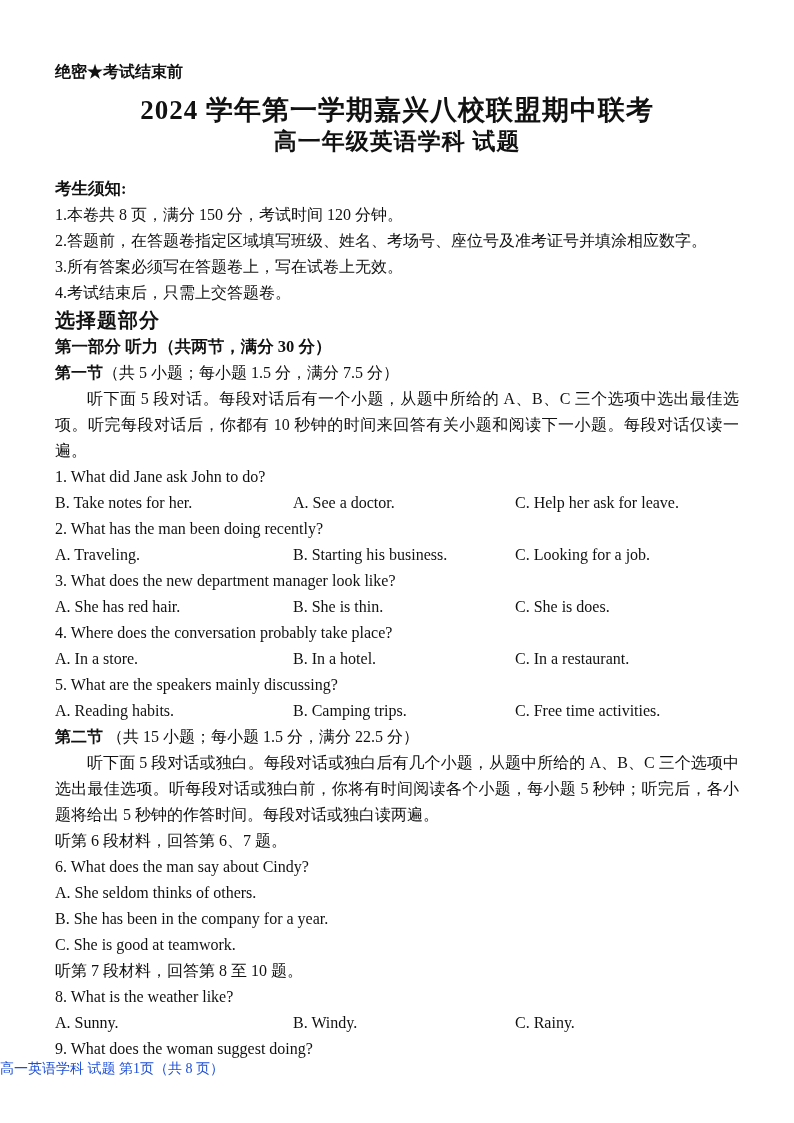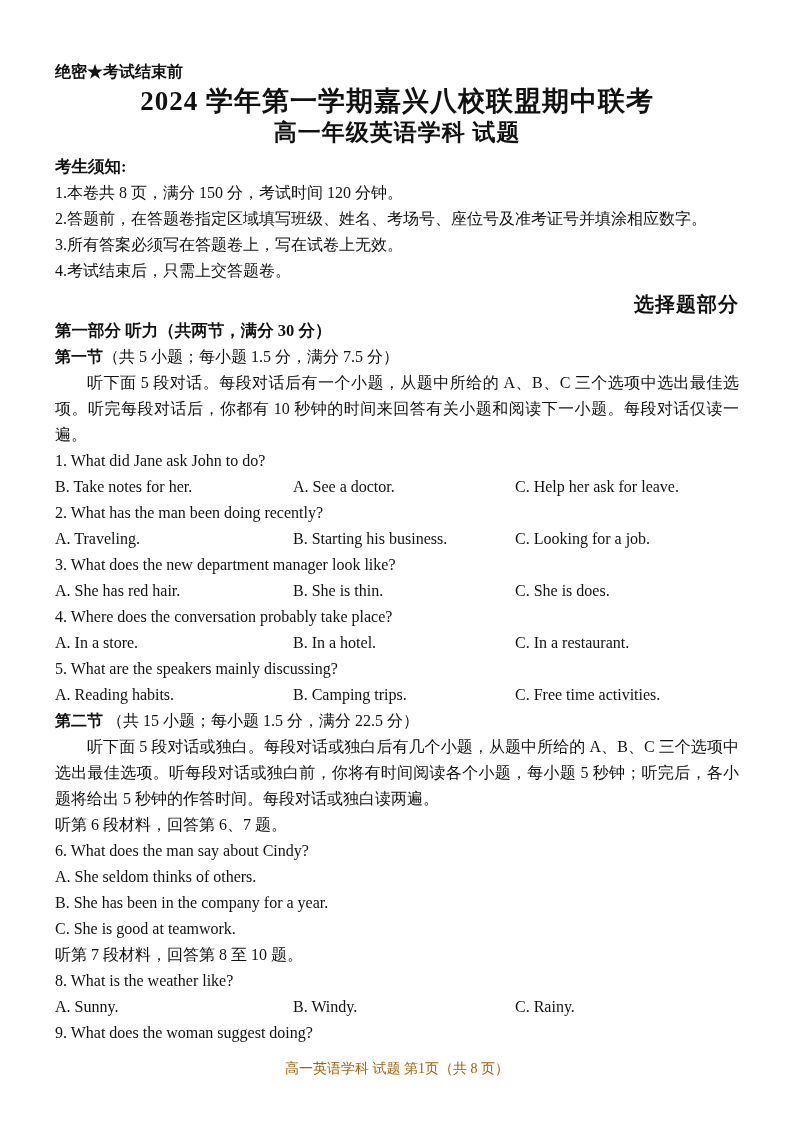--- a/index.html
+++ b/index.html
@@ -5,34 +5,34 @@
   * { margin: 0; padding: 0; box-sizing: border-box; }
   html, body { background: #ffffff; }
   body {
     width: 794px; height: 1123px;
     font-family: "Liberation Serif", "DejaVu Serif", serif;
     color: #111; position: relative; overflow: hidden;
   }
   .page { position: relative; width: 794px; height: 1084px; padding: 63px 55px 0 55px; }
   .line { font-size: 16px; line-height: 26px; white-space: nowrap; }
   .security { font-size: 16px; font-weight: bold; line-height: 18px; }
-  .title-main { font-size: 27px; font-weight: bold; text-align: center; line-height: 34px; margin-top: 3px; letter-spacing: 1px; }
+  .title-main { font-size: 27px; font-weight: bold; text-align: center; line-height: 34px; margin-top: 12px; letter-spacing: 1px; }
   .title-sub { font-size: 23px; font-weight: bold; text-align: center; line-height: 30px; letter-spacing: 1px; }
-  .notice-head { font-size: 16.5px; font-weight: bold; line-height: 26px; margin-top: 6px; }
-  .section-title { font-size: 20px; font-weight: bold; text-align: right; line-height: 28px; margin-top: 6px; letter-spacing: 1px; }
+  .notice-head { font-size: 16.5px; font-weight: bold; line-height: 26px; margin-top: 19px; }
+  .section-title { font-size: 20px; font-weight: bold; text-align: left; line-height: 28px; margin-top: 0; letter-spacing: 1px; }
   .part-heading { font-size: 16.5px; font-weight: bold; line-height: 26px; }
   .sec-label { font-weight: bold; margin-top: 18px; }
   .para {
     font-size: 16px; line-height: 26px; text-align: justify; text-indent: 2em; white-space: normal;
   }
   .opts-row { display: grid; grid-template-columns: 238px 222px 1fr; font-size: 16px; line-height: 26px; }
   .opt { white-space: nowrap; }
   .footer {
     position: absolute; left: 0; right: 0; top: 1059px;
-    text-align: center; font-size: 14px; color: #a16207; line-height: 20px;
+    text-align: left; font-size: 14px; color: #1d4ed8; line-height: 20px;
   }
 </style>
 </head>
 <body>
 
 <div class="page">
 
   <div class="security">绝密★考试结束前</div>
 
   <div class="title-main">2024 学年第一学期嘉兴八校联盟期中联考</div>

